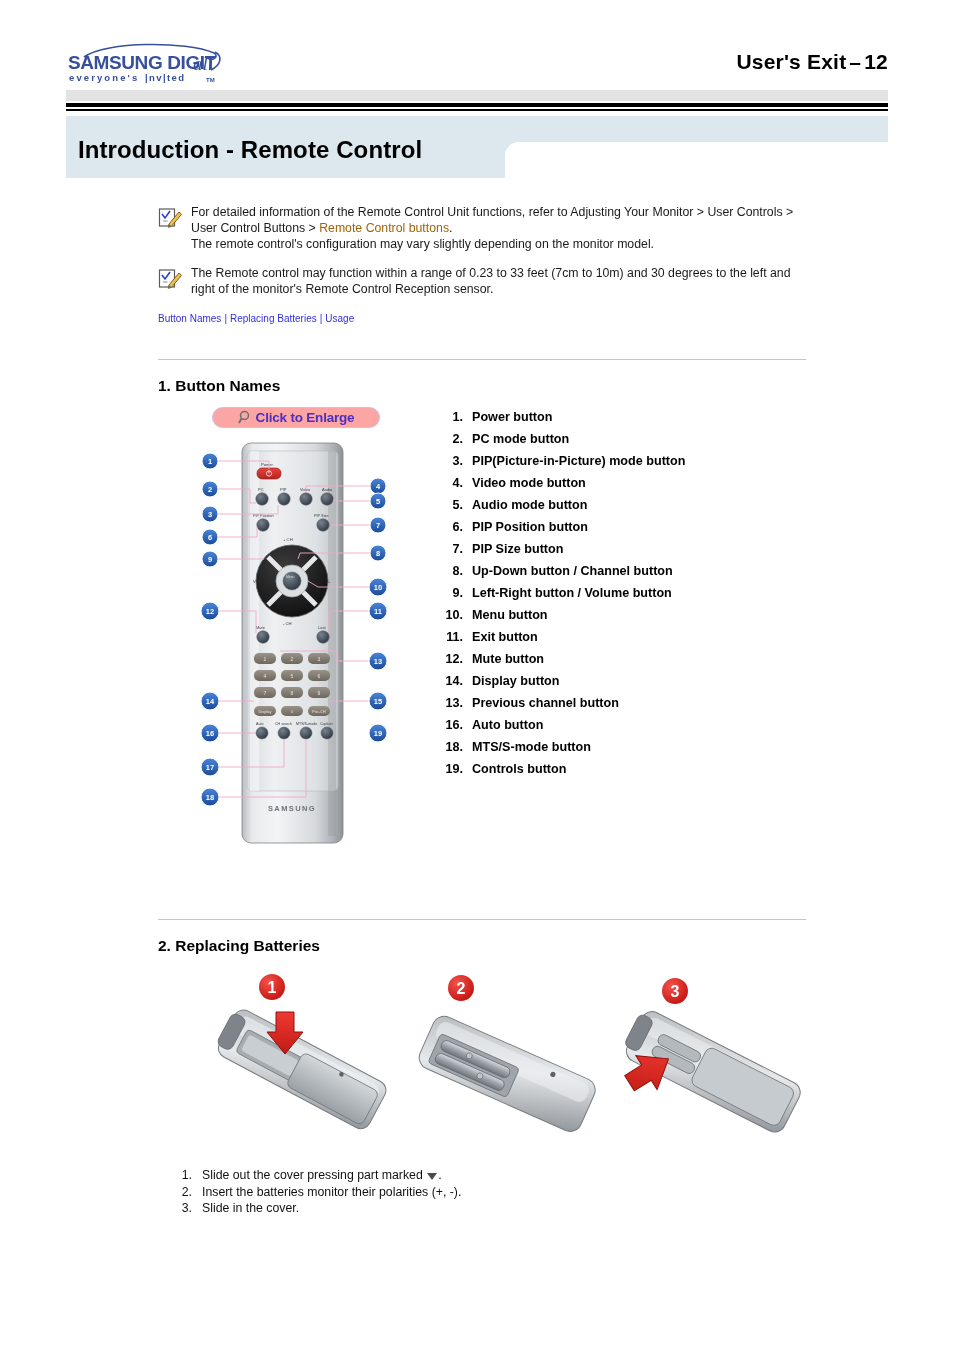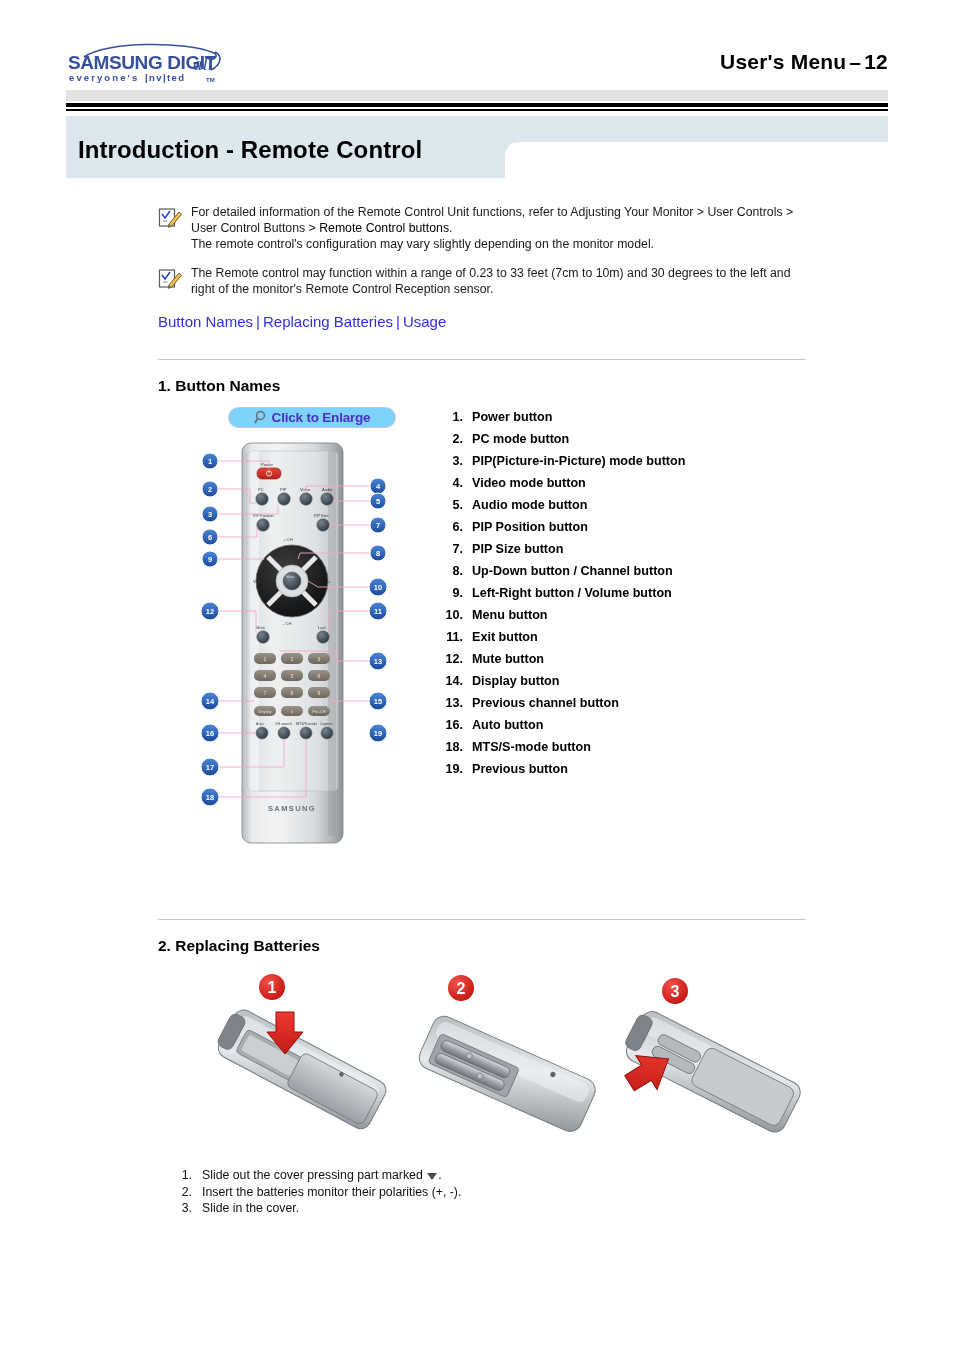--- a/index.html
+++ b/index.html
@@ -114,28 +114,28 @@
     width: 26px;
     height: 24px;
     margin-right: 7px;
     margin-top: 1px;
   }
   .note-text {
     font-size: 12.3px;
     line-height: 15.8px;
     color: #1a1a1a;
   }
-  .note-text .lnk { color: #000000; }
+  .note-text .lnk { color: #a16207; }
 
   
   .anchor-row {
     position: absolute;
     left: 158px;
     top: 313px;
-    font-size: 15px;
+    font-size: 10px;
     color: #2f2fe0;
     white-space: nowrap;
     text-align: right;
   }
   .anchor-row a {
     color: #2f2fe0;
     text-decoration: none;
   }
   .anchor-row .sep {
     color: #2f2fe0;
@@ -167,27 +167,27 @@
   
   #remote-figure {
     position: absolute;
     left: 190px;
     top: 405px;
     width: 205px;
     height: 440px;
   }
   .enlarge-badge {
     position: absolute;
-    left: 38px;
+    left: 22px;
     top: 2px;
     width: 168px;
     height: 21px;
     border: 1px solid #c9c3e0;
     border-radius: 11px;
-    background: #7dd3fc;
+    background: #fca5a5;
     display: flex;
     align-items: center;
     justify-content: center;
     box-sizing: border-box;
   }
   .enlarge-badge .mag {
     width: 15px; height: 15px;
     margin-right: 3px;
   }
   .enlarge-badge .lbl {
@@ -286,21 +286,21 @@
       <text x="2" y="30" font-family="'Liberation Sans', sans-serif" font-size="19" font-weight="bold" fill="#36509b" letter-spacing="-0.4">SAMSUNG DIGIT</text>
       <text x="127" y="31" font-family="'Liberation Serif', serif" font-size="19" font-style="italic" fill="#36509b">all</text>
       <path d="M149 13 C157 17, 155 26, 145 31" fill="none" stroke="#36509b" stroke-width="1.6"></path>
       <text x="3" y="42" font-family="'Liberation Sans', sans-serif" font-size="9.5" font-weight="bold" fill="#36509b" letter-spacing="2.1">everyone's</text>
       <text x="79" y="42" font-family="'Liberation Sans', sans-serif" font-size="9.5" font-weight="bold" fill="#36509b" letter-spacing="1.4">|nv|ted</text>
       <text x="140" y="43" font-family="'Liberation Sans', sans-serif" font-size="6" font-weight="bold" fill="#36509b">TM</text>
     </svg>
   </div>
 
   <div class="guide-title">
-    <span>User's Menu</span><span class="dash">–</span><span>12</span>
+    <span>User's Exit</span><span class="dash">–</span><span>12</span>
   </div>
 
   <div class="gray-band"></div>
   <div class="rule-thick"></div>
   <div class="rule-thin"></div>
   <div class="title-band"></div>
   <div class="title-cutout"></div>
   <div class="page-title">Introduction - Remote Control</div>
 </div>
 
@@ -609,21 +609,21 @@
   <div class="bn-row">
       <span class="bn-num">16.</span>
       <span class="bn-label">Auto button</span>
     </div>
   <div class="bn-row">
       <span class="bn-num">18.</span>
       <span class="bn-label">MTS/S-mode button</span>
     </div>
   <div class="bn-row">
       <span class="bn-num">19.</span>
-      <span class="bn-label">Previous button</span>
+      <span class="bn-label">Controls button</span>
     </div>
 </div>
 
 <div class="hr-light" id="divider-2"></div>
 
 <div class="section-heading" id="heading-replacing-batteries">2. Replacing Batteries</div>
 
 <div id="battery-figures">
 
   <span class="battery-fig" id="battery-figure-1">

